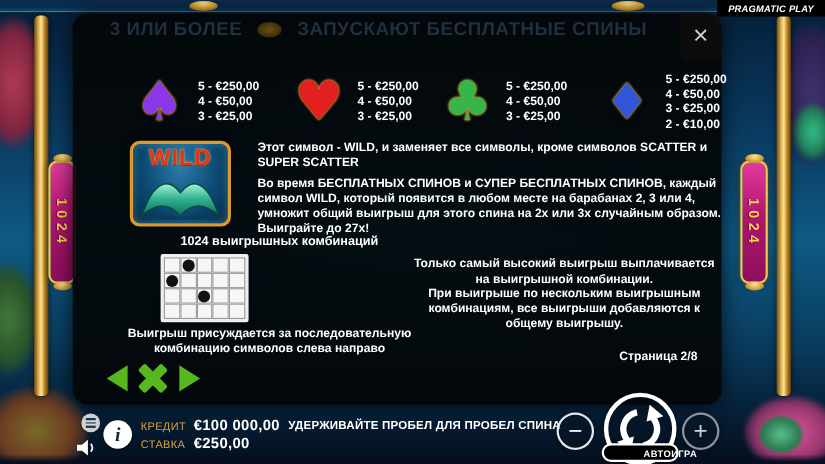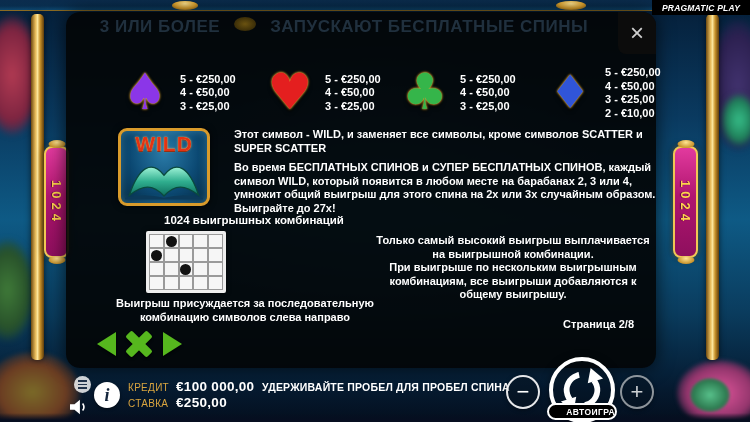--- a/index.html
+++ b/index.html
@@ -45,21 +45,21 @@
   .banner-knob { position:absolute; left:50%; transform:translateX(-50%); width:17px; height:8px; border-radius:50%;
     background:radial-gradient(ellipse at 50% 30%, #ffe491, #c8922a 70%, #7a5510); }
   .knob-t { top:-8px; } .knob-b { bottom:-8px; }
 
   .goldbar { position:absolute; left:0; top:356px; width:750px; height:16px; z-index:3;
     background:linear-gradient(180deg,#f2d479 0%,#d7a califa 0%,#d7a43c 40%,#9a6d16 75%,#553a08 100%); }
 
   
   .dialog { position:absolute; left:66px; top:12px; width:590px; height:356px; z-index:6;
     background:rgba(3,5,6,.92); border-radius:14px; box-shadow:0 0 18px rgba(0,0,0,.7); }
-  .dim-banner { position:absolute; top:5px; left:10px; right:44px; display:flex; 
+  .dim-banner { position:absolute; top:5px; left:10px; right:44px; display:flex; align-items:center;
     justify-content:center; gap:14px; white-space:nowrap; overflow:hidden; }
   .dim-banner .t { color:#20303e; font-size:17px; font-weight:bold; letter-spacing:.5px; }
   .dim-crown { width:22px; height:14px; border-radius:50%; flex:0 0 auto;
     background:radial-gradient(ellipse, #6a5210 0%, #3a2d08 70%, transparent 100%); }
 
   .close-btn { position:absolute; top:0; right:0; width:38px; height:42px; background:#0c0c0c;
     border-radius:0 14px 0 8px; display:flex; align-items:center; justify-content:center; cursor:pointer; }
   .close-btn span { color:#cfcfcf; font-size:24px; line-height:24px; font-weight:normal; }
 
   .dlg-title { position:absolute; top:28px; left:0; width:100%; text-align:center;
@@ -138,21 +138,21 @@
   .round-btn { width:34px; height:34px; border-radius:50%; background:rgba(8,18,28,.4);
     border:2.5px solid rgba(255,255,255,.9); color:#fff; display:flex; align-items:center;
     justify-content:center; font-size:22px; line-height:22px; cursor:pointer;
     box-shadow:0 1px 4px rgba(0,0,0,.4); }
   .minus-btn { left:506px; top:375px; } .plus-btn { left:620px; top:375px; border-color:rgba(255,255,255,.55); color:rgba(255,255,255,.8); }
 
   .spin-btn { left:549px; top:357px; width:66px; height:66px; border-radius:50%;
     background:rgba(5,12,20,.25); border:4px solid #fff; display:flex; align-items:center;
     justify-content:center; cursor:pointer; box-shadow:0 2px 8px rgba(0,0,0,.5); }
   .auto-btn { left:547px; top:403px; width:70px; height:17px; background:#000; border:2px solid #fff;
-    border-radius:10px; display:flex; align-items:center; justify-content:flex-end; cursor:pointer; }
+    border-radius:10px; display:flex; align-items:center; justify-content:flex-start; cursor:pointer;padding-left:36px; }
   .auto-btn span { color:#fff; font-size:8.5px; font-weight:bold; letter-spacing:.4px; }
 
   .bottom-shade { position:absolute; left:0; bottom:0; width:750px; height:9px; z-index:9;
     background:linear-gradient(180deg, rgba(4,10,22,0), #060e20 80%); }
 </style>
 </head>
 <body>
 
 <div id="stage">
 

